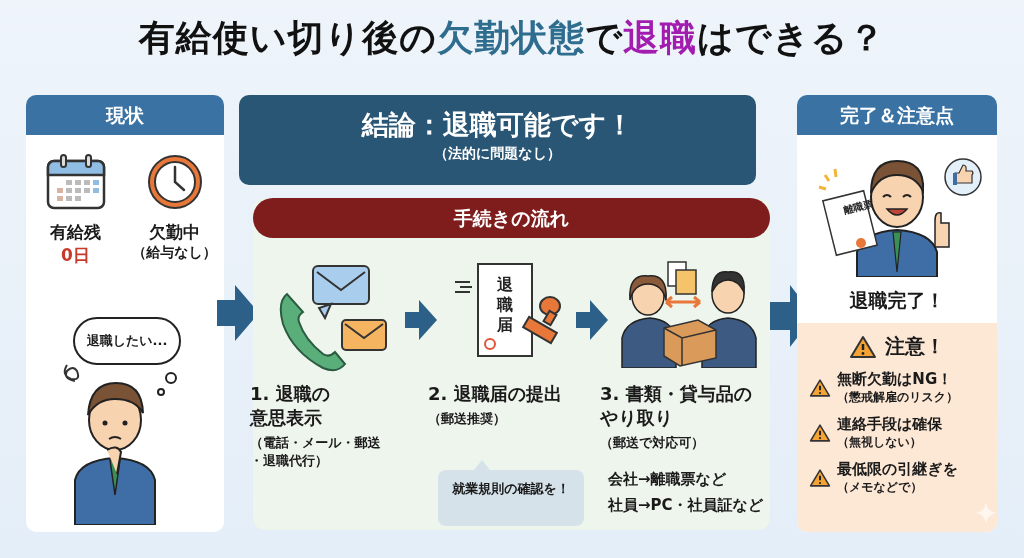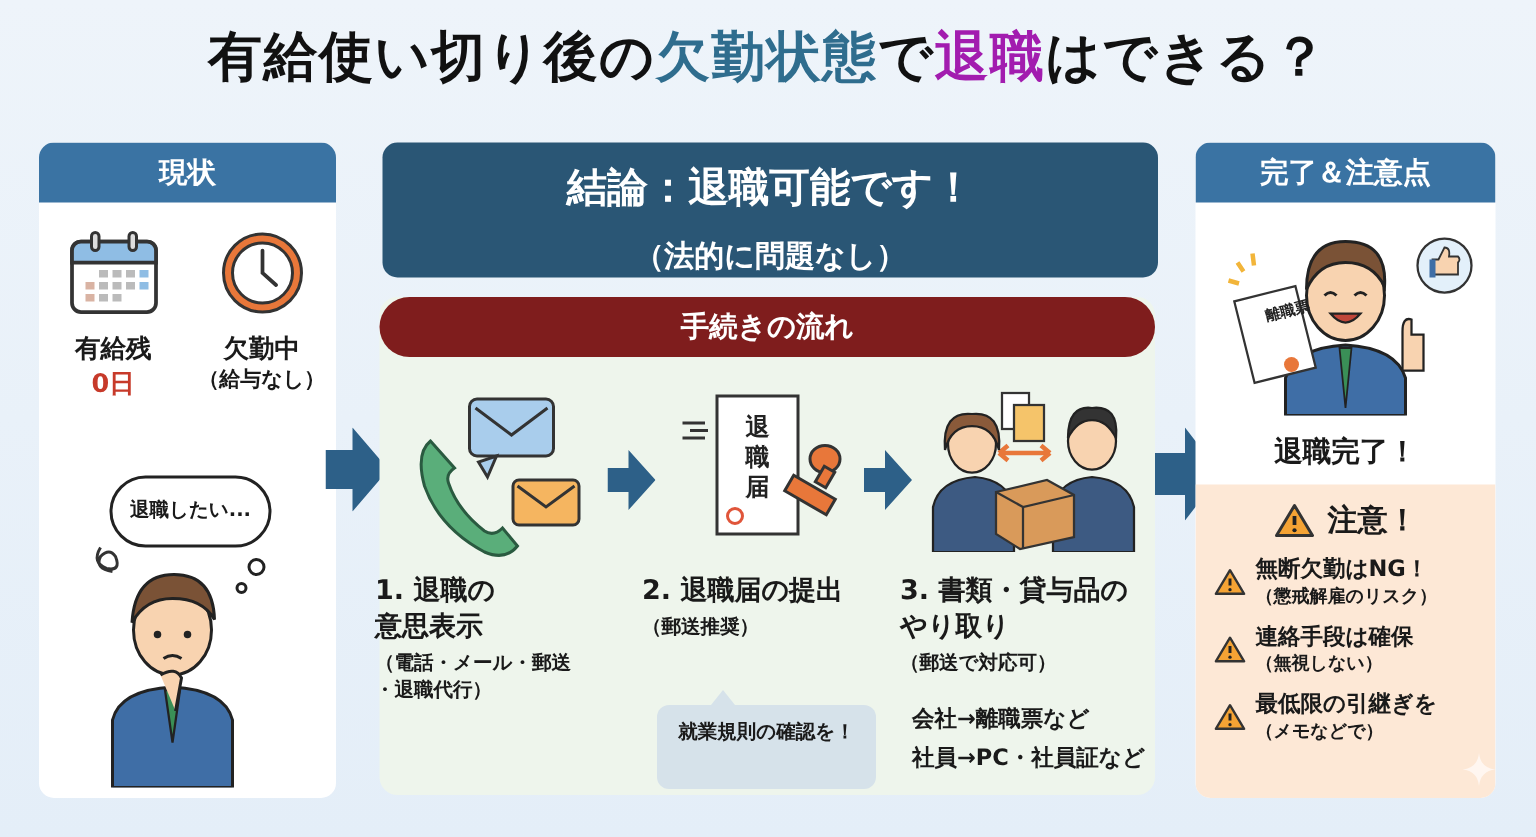--- a/index.html
+++ b/index.html
@@ -36,25 +36,25 @@
   .bubble {
     position: absolute; left: 73px; top: 317px; width: 108px; height: 48px;
     background: #fff; border: 2px solid #222; border-radius: 26px;
     text-align: center; line-height: 44px; font-size: 13px; font-weight: bold;
   }
   .dot1 { position:absolute; left:165px; top:372px; width:12px; height:12px; border:2px solid #222; border-radius:50%; background:#fff; }
   .dot2 { position:absolute; left:157px; top:388px; width:8px; height:8px; border:2px solid #222; border-radius:50%; background:#fff; }
 
   
   .conclusion {
-    position: absolute; left: 255px; top: 95px; width: 517px; height: 90px;
+    position: absolute; left: 239px; top: 95px; width: 517px; height: 90px;
     background: #2a5675; border-radius: 10px; color: #fff; text-align: center;
   }
   .conclusion .main { font-size: 27px; font-weight: bold; margin-top: 12px; }
-  .conclusion .sub { font-size: 20px; font-weight: bold; margin-top: 14px; }
+  .conclusion .sub { font-size: 14px; font-weight: bold; margin-top: 2px; }
 
   .flow-panel {
     position: absolute; left: 253px; top: 198px; width: 517px; height: 332px;
     background: #eef5ec; border-radius: 12px;
   }
   .flow-head {
     position: absolute; left: 253px; top: 198px; width: 517px; height: 40px;
     background: #7f1d1d; border-radius: 20px; color: #fff; text-align: center;
     line-height: 40px; font-size: 19px; font-weight: bold;
   }

